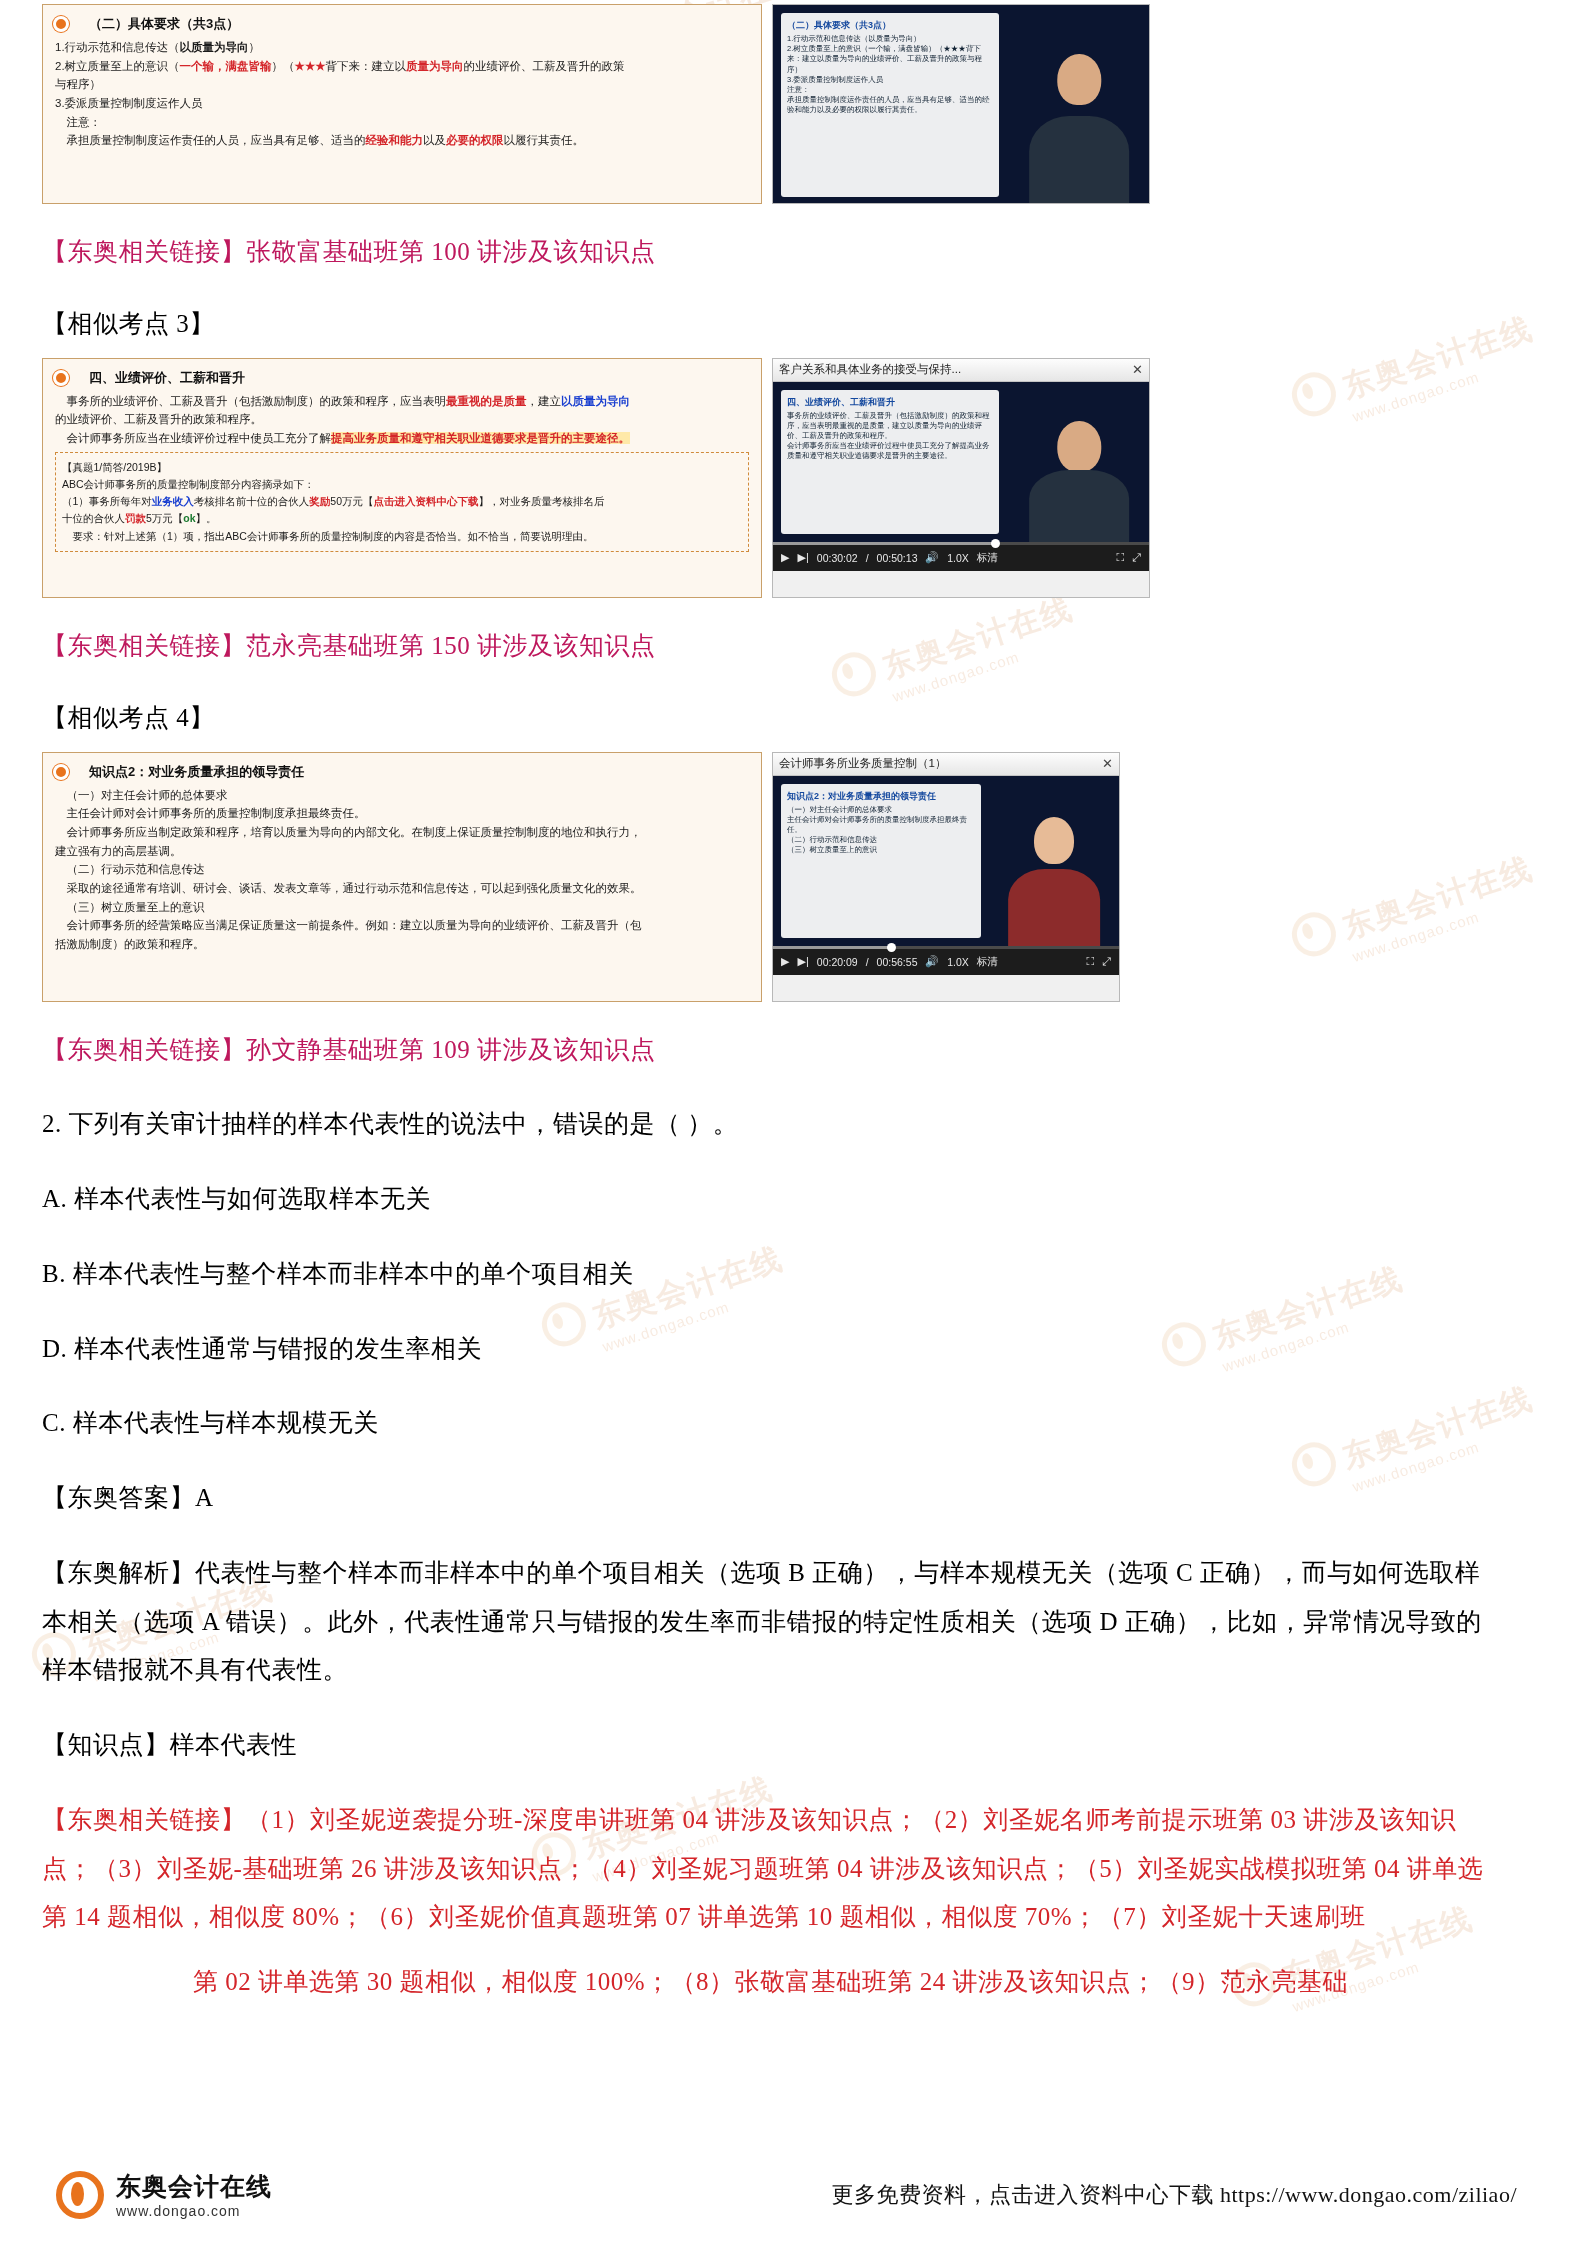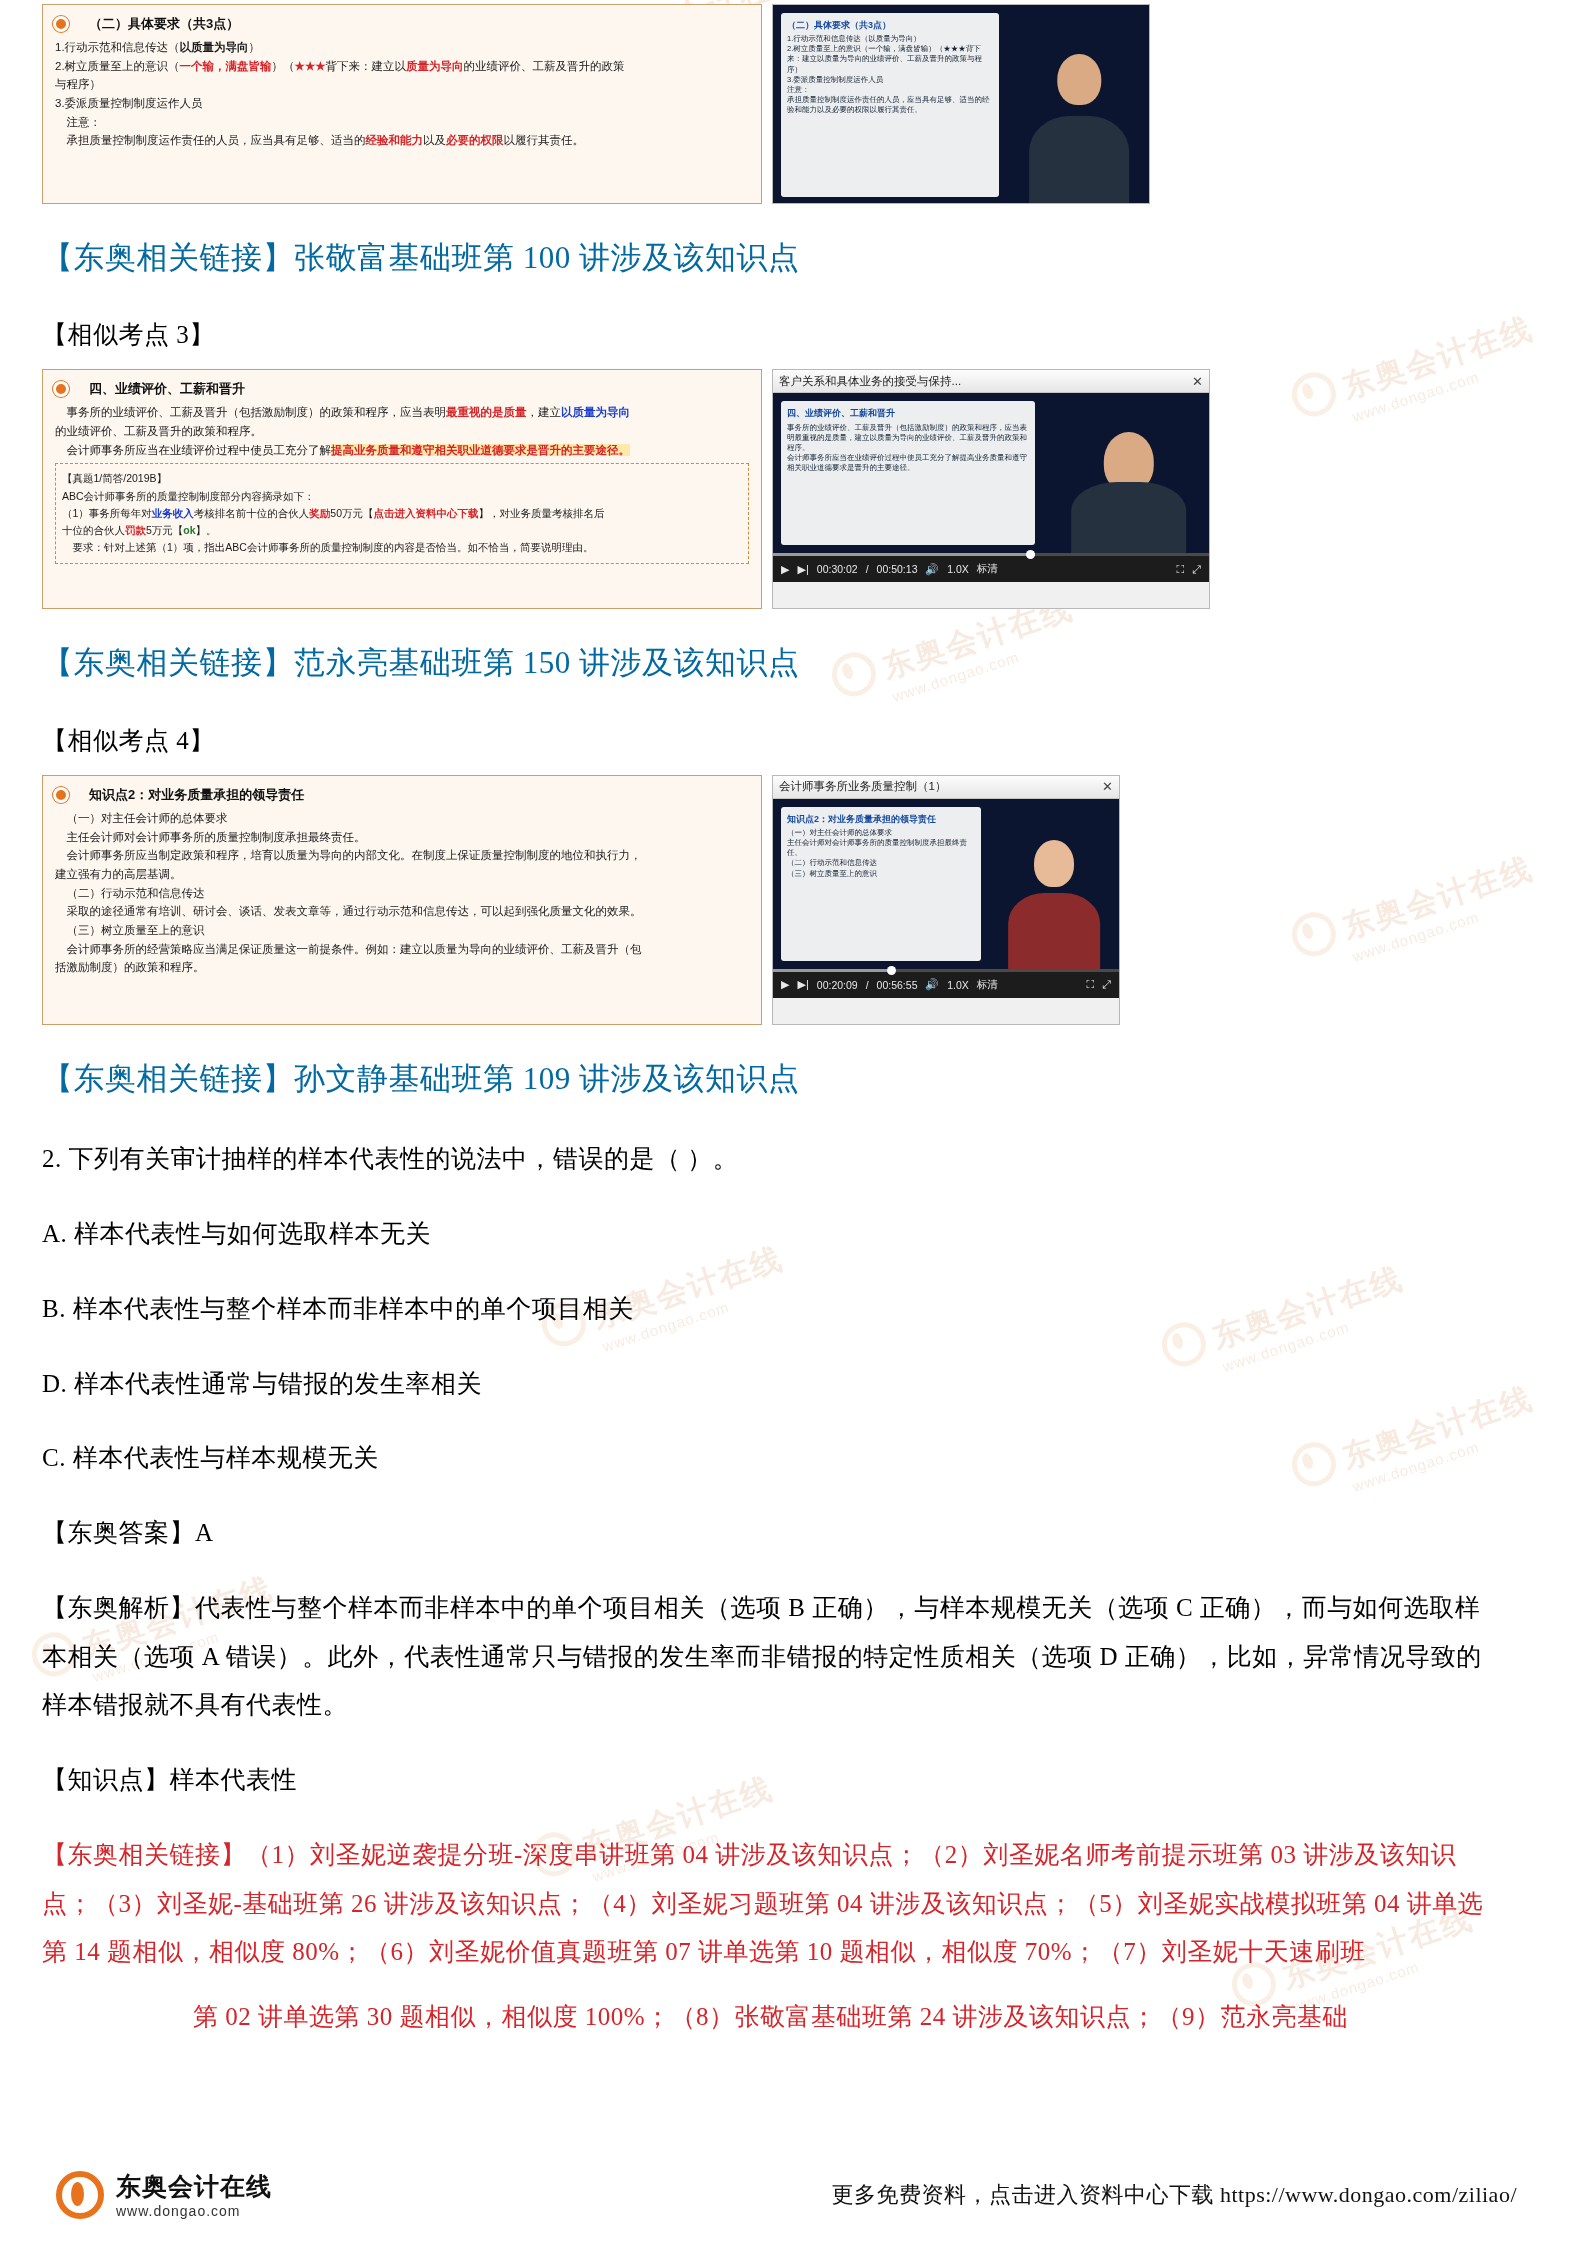--- a/index.html
+++ b/index.html
@@ -82,22 +82,22 @@
     font-size: 25px;
     line-height: 1.95;
     margin: 26px 0;
     letter-spacing: 0.5px;
   }
 
   .red {
     color: #d4252a;
   }
   .red-link {
-    color: #0369a1;
-    font-size: 31px;
+    color: #be185d;
+    font-size: 25px;
     line-height: 1.95;
     margin: 24px 0;
     letter-spacing: 0.5px;
   }
 
   .block-head {
     font-size: 25px;
     margin: 30px 0 18px 0;
     letter-spacing: 0.5px;
   }
@@ -412,21 +412,21 @@
         <p>的业绩评价、工薪及晋升的政策和程序。</p>
         <p>　会计师事务所应当在业绩评价过程中使员工充分了解<span class="hl-mark"><b class="hl-red">提高业务质量和遵守相关职业道德要求是晋升的主要途径。</b></span></p>
         <div class="dashed">
           <p class="small">【真题1/简答/2019B】</p>
           <p class="small">ABC会计师事务所的质量控制制度部分内容摘录如下：</p>
           <p class="small">（1）事务所每年对<b class="hl-blue">业务收入</b>考核排名前十位的合伙人<b class="hl-red">奖励</b>50万元【<b class="hl-red">点击进入资料中心下载</b>】，对业务质量考核排名后</p>
           <p class="small">十位的合伙人<b class="hl-red">罚款</b>5万元【<b class="hl-green">ok</b>】。</p>
           <p class="small">　要求：针对上述第（1）项，指出ABC会计师事务所的质量控制制度的内容是否恰当。如不恰当，简要说明理由。</p>
         </div>
       </div>
-      <div class="video" style="width:438px; height:240px;">
+      <div class="video" style="width:378px; height:240px;">
         <div class="vtitle">
           <span>客户关系和具体业务的接受与保持...</span>
           <span class="vclose">✕</span>
         </div>
         <div class="vstage" style="height:160px;">
           <div class="card">
             <span class="ct">四、业绩评价、工薪和晋升</span>
             <div>事务所的业绩评价、工薪及晋升（包括激励制度）的政策和程序，应当表明最重视的是质量，建立以质量为导向的业绩评价、工薪及晋升的政策和程序。</div>
             <div>会计师事务所应当在业绩评价过程中使员工充分了解提高业务质量和遵守相关职业道德要求是晋升的主要途径。</div>
           </div>

